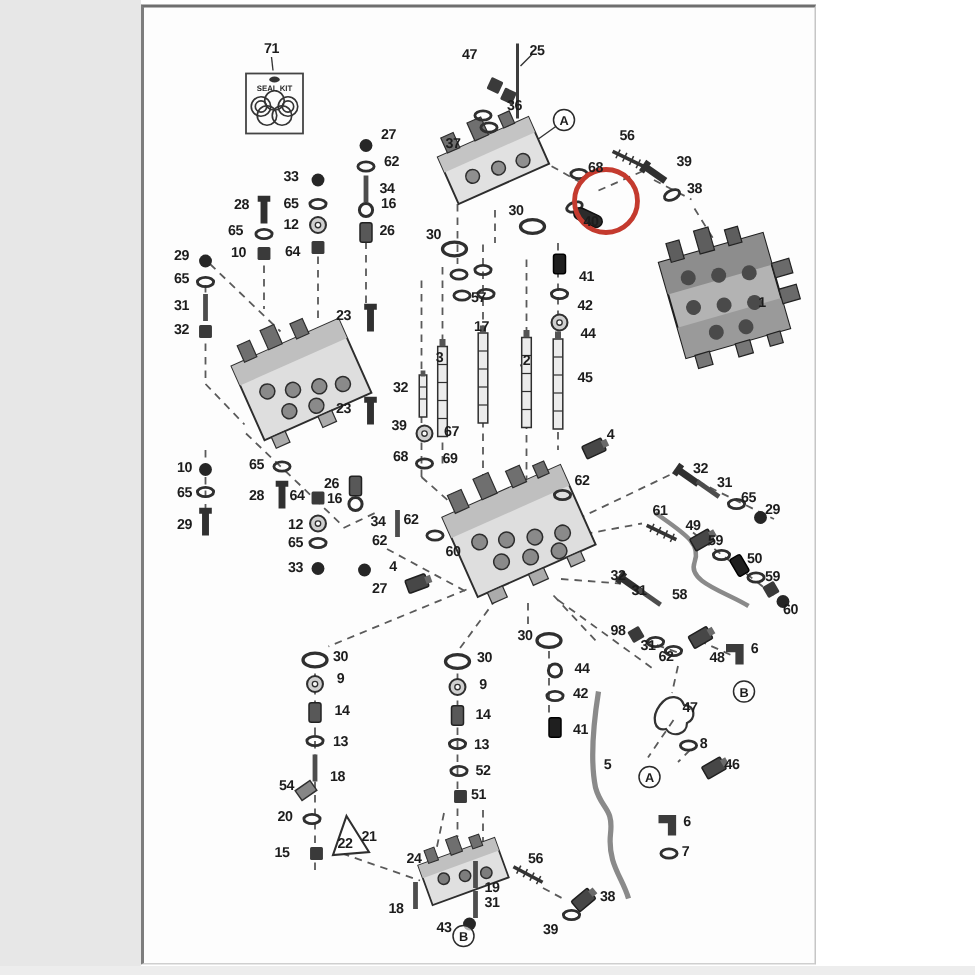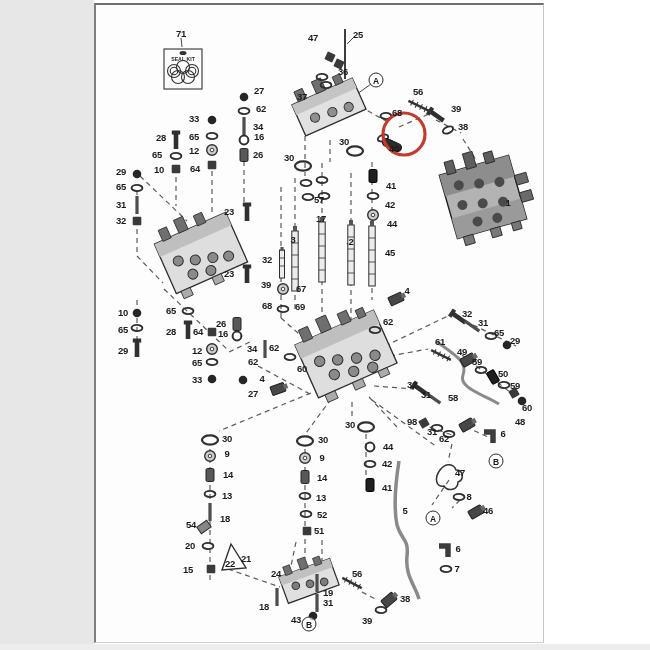--- a/index.html
+++ b/index.html
@@ -655,21 +655,21 @@
       <div class="plabel" style="left: 440px; top: 341px;">61</div>
       <div class="plabel" style="left: 462px; top: 351px;">49</div>
       <div class="plabel" style="left: 477px; top: 361px;">59</div>
       <div class="plabel" style="left: 503px; top: 373px;">50</div>
       <div class="plabel" style="left: 515px; top: 385px;">59</div>
       <div class="plabel" style="left: 412px; top: 384px;">32</div>
       <div class="plabel" style="left: 426px; top: 394px;">31</div>
       <div class="plabel" style="left: 453px; top: 397px;">58</div>
       <div class="plabel" style="left: 527px; top: 407px;">60</div>
       <div class="plabel" style="left: 412px; top: 421px;">98</div>
-      <div class="plabel" style="left: 478px; top: 421px; margin-left: 42px;">48</div>
+      <div class="plabel" style="left: 478px; top: 439px;">48</div>
       <div class="plabel" style="left: 432px; top: 431px;">31</div>
       <div class="plabel" style="left: 444px; top: 438px;">62</div>
       <div class="plabel" style="left: 503px; top: 433px;">6</div>
       <div class="plabel" style="left: 460px; top: 472px;">47</div>
       <div class="plabel" style="left: 469px; top: 496px;">8</div>
       <div class="plabel" style="left: 405px; top: 510px;">5</div>
       <div class="plabel" style="left: 488px; top: 510px;">46</div>
       <div class="plabel" style="left: 458px; top: 548px;">6</div>
       <div class="plabel" style="left: 457px; top: 568px;">7</div>
       <div class="plabel" style="left: 227px; top: 438px;">30</div>

